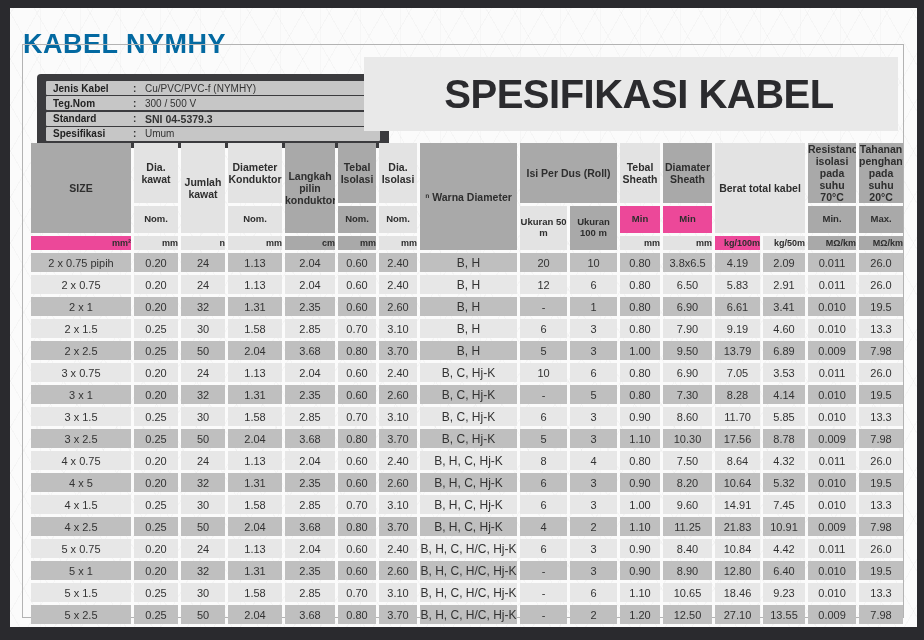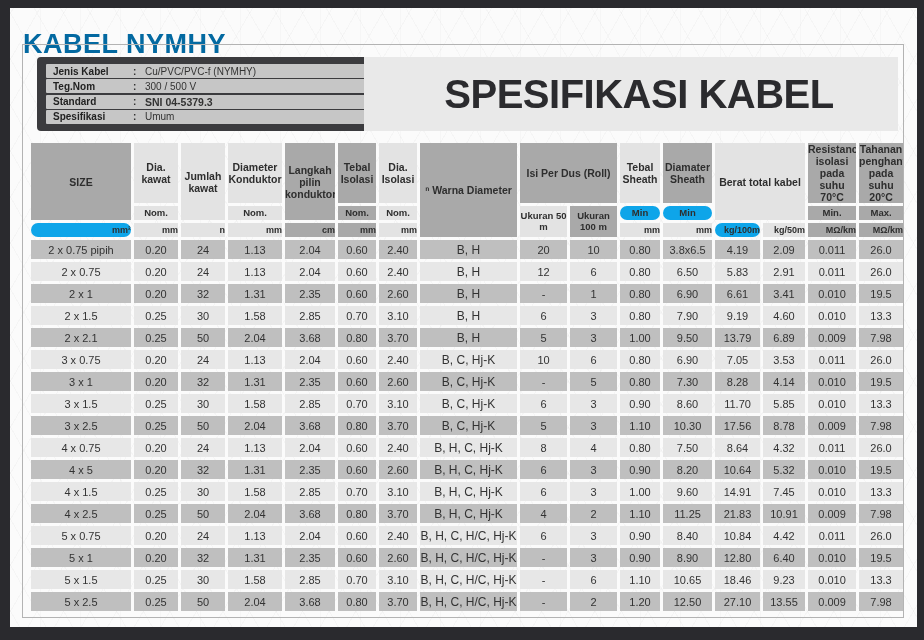--- a/index.html
+++ b/index.html
@@ -19,21 +19,21 @@
   }
   .page-title {
     position: absolute; left: 13px; top: 3px;
     font-size: 27px; font-weight: bold; color: #0369a1; letter-spacing: 0.5px;
   }
   .content-panel {
     position: absolute; left: 12px; right: 13px; top: 36px; bottom: 9px;
     border: 1px solid #b3b3b3;
   }
   .info-box {
-    position: absolute; left: 14px; top: 12px; width: 352px; height: 74px;
+    position: absolute; left: 14px; top: 29px; width: 352px; height: 74px;
     background: #3b3b3e; border-radius: 4px;
     box-sizing: border-box; padding: 7px 9px;
     display: flex; flex-direction: column; justify-content: space-between;
   }
   .info-row {
     background: #c6c6c6; height: 14px; border-radius: 1px;
     display: flex; align-items: center; padding: 0 7px; font-size: 10px; color: #333;
   }
   .info-label { font-weight: bold; width: 80px; color: #222; flex: none; }
   .info-sep   { font-weight: bold; width: 12px; flex: none; }
@@ -47,26 +47,26 @@
   .table-wrap { position: absolute; left: 5px; top: 95px; }
   table.spec {
     border-collapse: separate; border-spacing: 3px;
     table-layout: fixed; width: 878px; color: #333;
   }
   table.spec th, table.spec td {
     padding: 0; text-align: center; vertical-align: middle; overflow: hidden;
   }
   table.spec th { font-weight: bold; font-size: 10.5px; line-height: 1.15; color: #2e2e2e; }
   tr.h1 > th { height: 50px; }
-  tr.h2 > th { height: 14px; font-size: 9.5px; }
+  tr.h2 > th { height: 27px; font-size: 9.5px; }
   tr.h3 > th { height: 14px; font-size: 9px; text-align: right; }
   th.small { font-size: 8.5px; }
   th.f10 { font-size: 10px; }
   .hd { background: #a9a9a9; }
-  .hm { background: #0ea5e9; border-radius: 7px; }
+  .hm { background: #ec4899; }
   .hl { background: #e3e3e3; }
   tbody td { height: 19px; font-size: 11px; }
   tbody tr.dark  > td { background: #bfbfbf; }
   tbody tr.light > td { background: #e7e7e7; }
   td.c-warna_isolasi { font-size: 12px; }
 </style>
 </head>
 <body>
 
 <h1 class="page-title">KABEL NYMHY</h1>
@@ -232,21 +232,21 @@
             <td class="c-isi_50m">6</td>
             <td class="c-isi_100m">3</td>
             <td class="c-tebal_sheath">0.80</td>
             <td class="c-diameter_sheath">7.90</td>
             <td class="c-berat_kg_100m">9.19</td>
             <td class="c-berat_kg_50m">4.60</td>
             <td class="c-resistance_isolasi">0.010</td>
             <td class="c-tahanan_penghantar">13.3</td>
           </tr>
           <tr class="dark">
-            <td class="c-size">2 x 2.1</td>
+            <td class="c-size">2 x 2.5</td>
             <td class="c-dia_kawat">0.25</td>
             <td class="c-jumlah_kawat">50</td>
             <td class="c-diameter_konduktor">2.04</td>
             <td class="c-langkah_pilin">3.68</td>
             <td class="c-tebal_isolasi">0.80</td>
             <td class="c-dia_isolasi">3.70</td>
             <td class="c-warna_isolasi">B, H</td>
             <td class="c-isi_50m">5</td>
             <td class="c-isi_100m">3</td>
             <td class="c-tebal_sheath">1.00</td>

